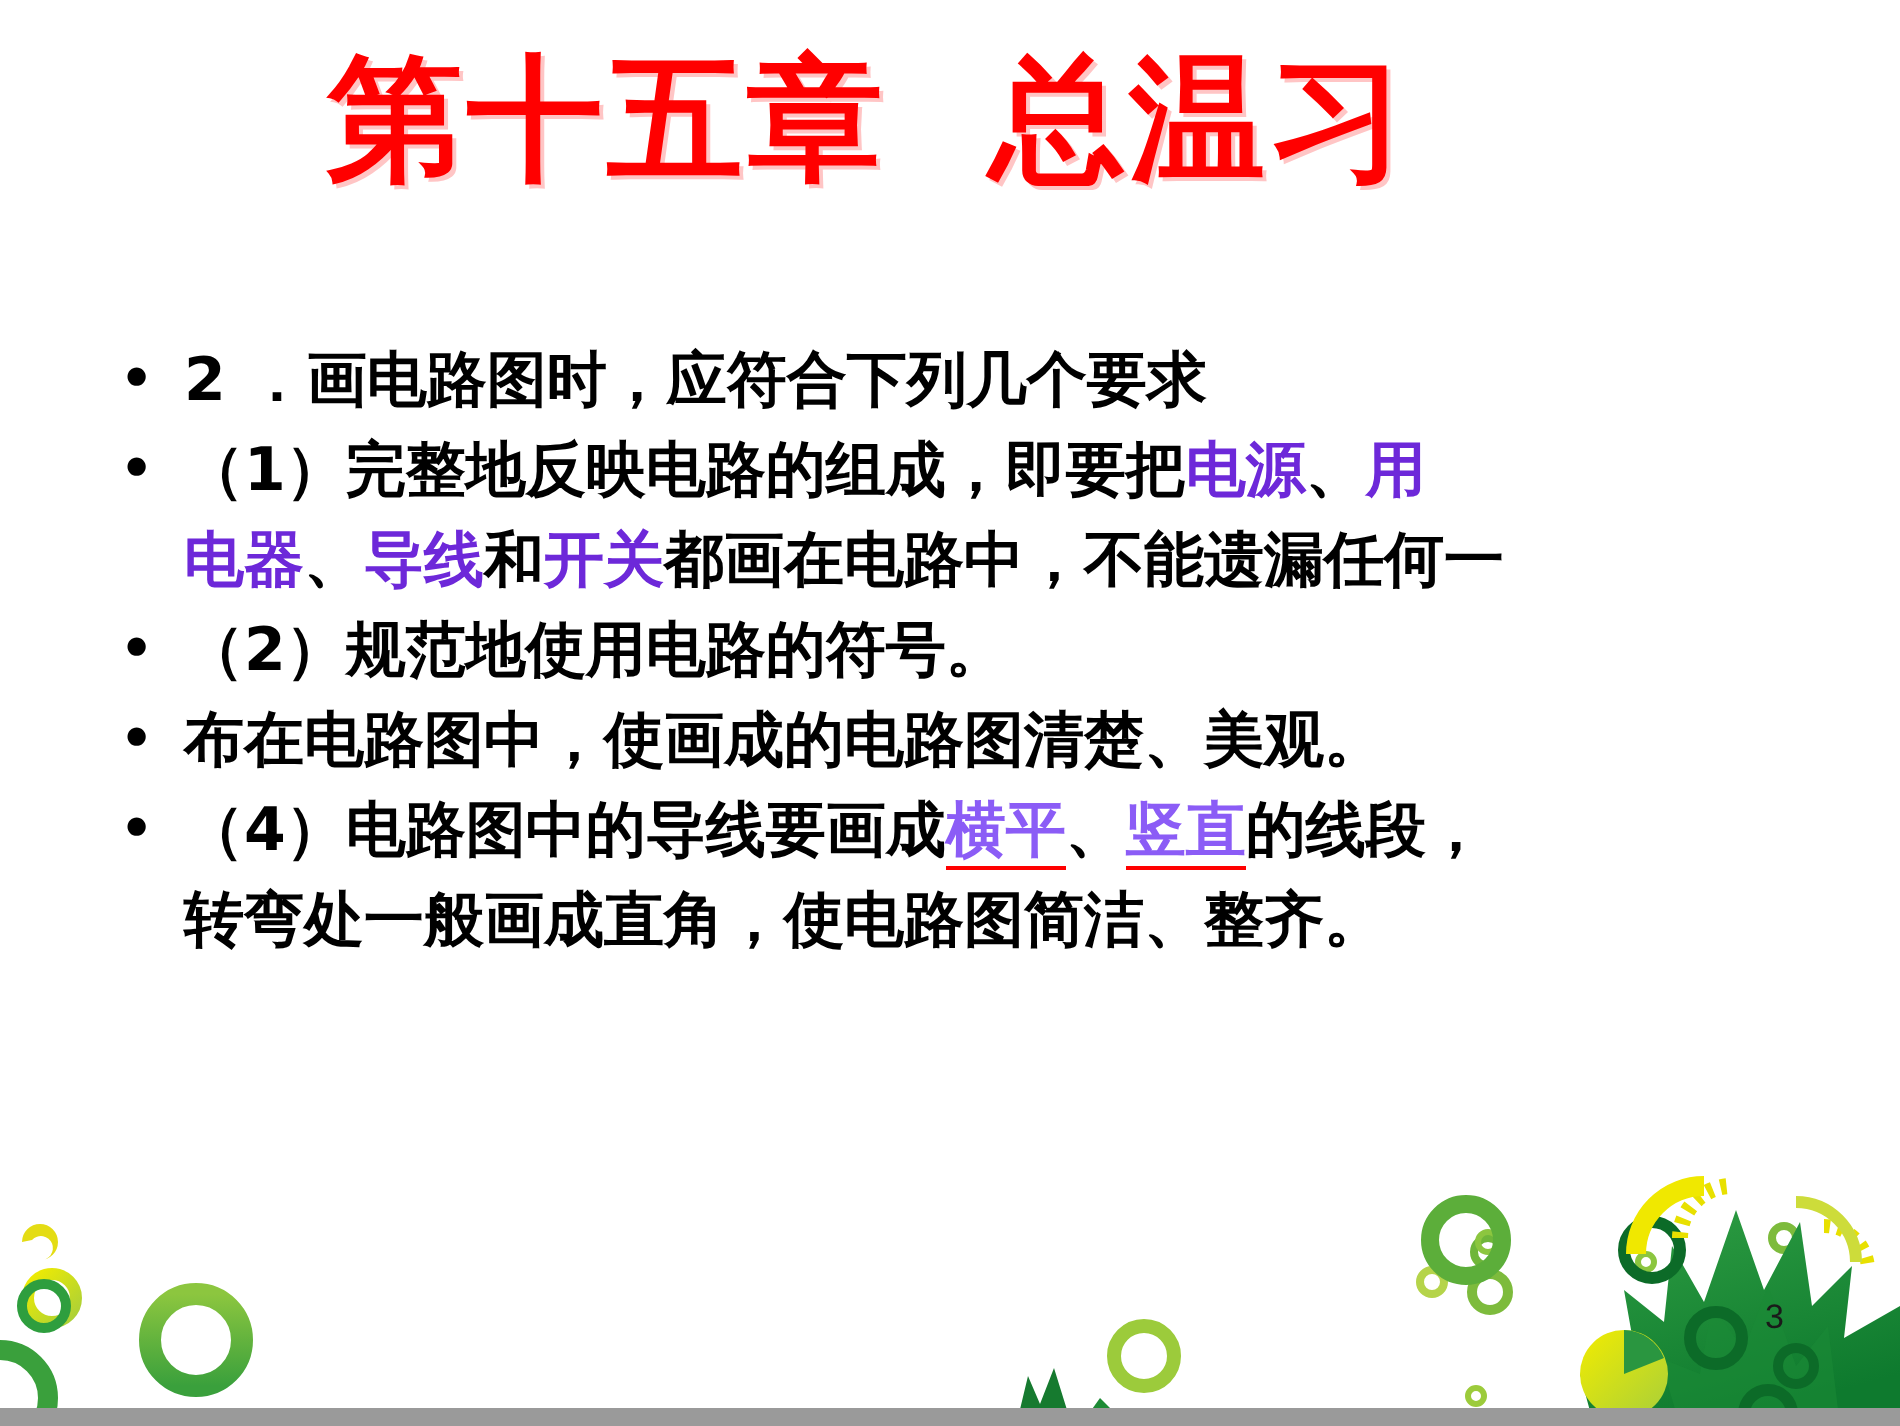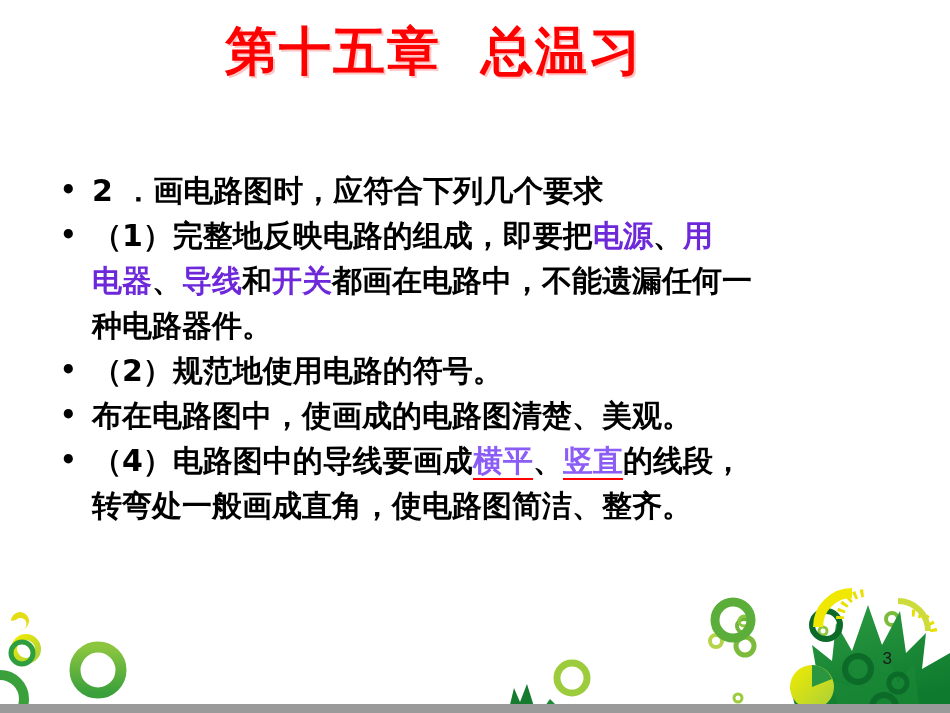--- a/index.html
+++ b/index.html
@@ -22,21 +22,21 @@
     box-sizing: border-box;
   }
 
   
   .title {
     position: absolute;
     left: 0;
     top: 22px;
     width: 868px;
     text-align: center;
-    font-size: 52px;
+    font-size: 68px;
     font-weight: bold;
     color: #ff0000;
     letter-spacing: 2px;
     text-shadow: 2px 2px 0 rgba(255,150,150,0.55);
     white-space: pre;
     line-height: 1.15;
   }
 
   
   .body-list {
@@ -108,21 +108,20 @@
 
   <div class="body-list" id="bullet-list">
       <div class="li">
         <span class="bullet">•</span>
         <span class="txt"><span>2 ．画电路图时，应符合下列几个要求</span></span>
       </div>
       <div class="li">
         <span class="bullet">•</span>
         <span class="txt"><span>（1）完整地反映电路的组成，即要把</span><span class="red">电源</span><span>、</span><span class="red">用</span></span>
         <span class="txt"><span class="red">电器</span><span>、</span><span class="red">导线</span><span>和</span><span class="red">开关</span><span>都画在电路中，不能遗漏任何一</span></span>
-        <span class="txt"><span>种电路器件。</span></span>
       </div>
       <div class="li">
         <span class="bullet">•</span>
         <span class="txt"><span>（2）规范地使用电路的符号。</span></span>
       </div>
       <div class="li">
         <span class="bullet">•</span>
         <span class="txt"><span>布在电路图中，使画成的电路图清楚、美观。</span></span>
       </div>
       <div class="li">

